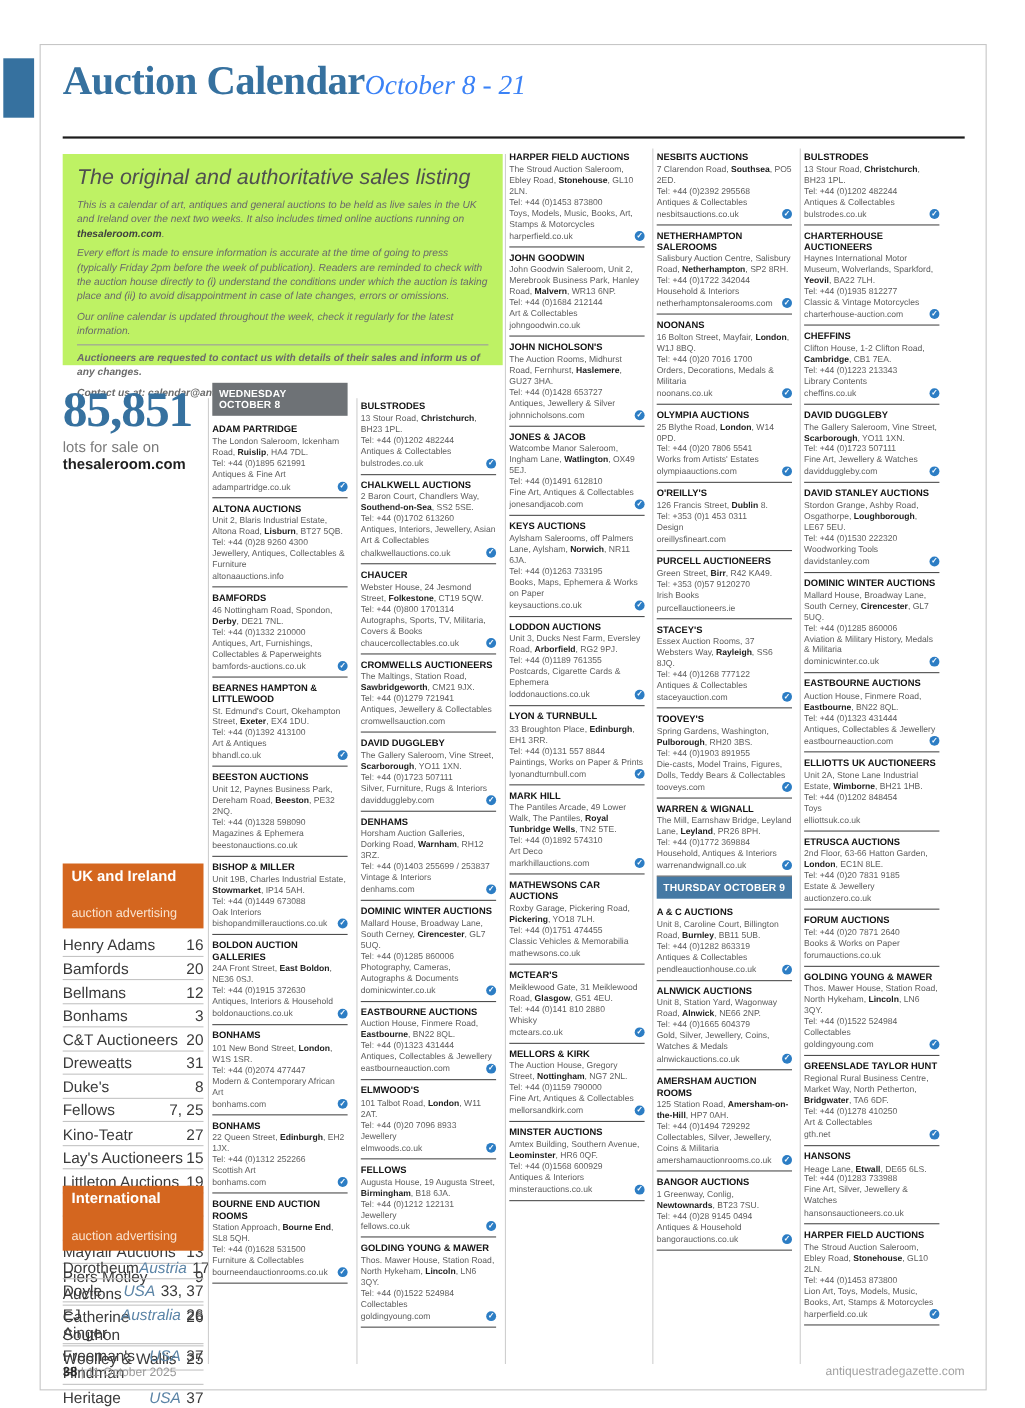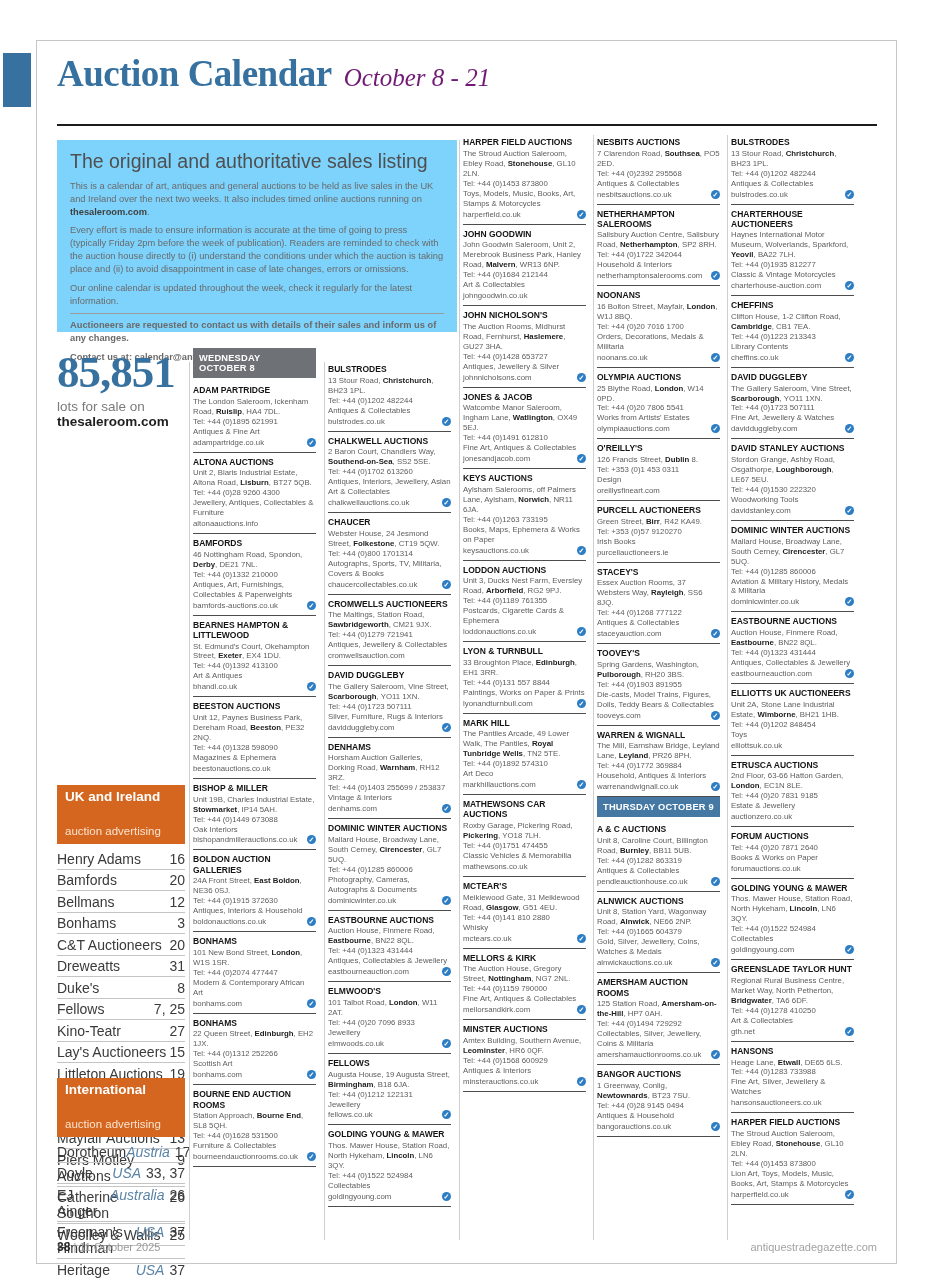--- a/index.html
+++ b/index.html
@@ -4,25 +4,25 @@
 <style>
   html,body{margin:0;padding:0;background:#ffffff;}
   .page{position:relative;width:932px;height:1280px;background:#ffffff;overflow:hidden;
         font-family:"Liberation Sans",sans-serif;color:#444;}
   .sheet-border{position:absolute;left:36px;top:40px;width:859px;height:1222px;border:1px solid #c6c6c6;}
   .corner-tab{position:absolute;left:3px;top:53px;width:28px;height:54px;background:var(--accent,#36719f);}
 
   
   .masthead{position:absolute;left:57px;top:52px;white-space:nowrap;}
   .masthead .title{font-family:"Liberation Serif",serif;font-weight:bold;font-size:37px;color:var(--accent,#36719f);letter-spacing:-0.5px;}
-  .masthead .daterange{font-family:"Liberation Serif",serif;font-style:italic;font-size:25px;color:#701a75;margin-left:12px;}
+  .masthead .daterange{font-family:"Liberation Serif",serif;font-style:italic;font-size:25px;color:#3b82f6;}
   .header-rule{position:absolute;left:57px;top:124px;width:820px;height:2px;background:#1c1c1c;}
 
   
-  .intro-box{position:absolute;left:57px;top:140px;width:400px;height:192px;background:#7dd3fc;box-sizing:border-box;padding:9px 13px 8px;}
+  .intro-box{position:absolute;left:57px;top:140px;width:400px;height:192px;background:#bef264;box-sizing:border-box;padding:9px 13px 8px;font-style:italic;}
   .intro-title{font-size:19.5px;color:#4f4f4f;font-weight:400;margin:1px 0 7px;}
   .intro-box p{font-size:9.3px;line-height:1.38;color:#6a6a6a;margin:0 0 6px;}
   .intro-box p b{color:#3f3f3f;}
   .intro-contact{border-top:1px solid #9c9c9c;padding-top:5px;margin-top:2px;}
   .contact1{font-size:9.5px;font-weight:bold;color:#3a3a3a;line-height:1.3;margin:0;}
   .contact2{font-size:11.5px;font-weight:bold;color:#2b2b2b;margin:1px 0 0;}
 
   
   .lots{position:absolute;left:57px;top:350px;width:128px;}
   .lots-number{font-family:"Liberation Serif",serif;font-weight:bold;font-size:45px;letter-spacing:-1px;color:var(--accent,#36719f);line-height:1;}

